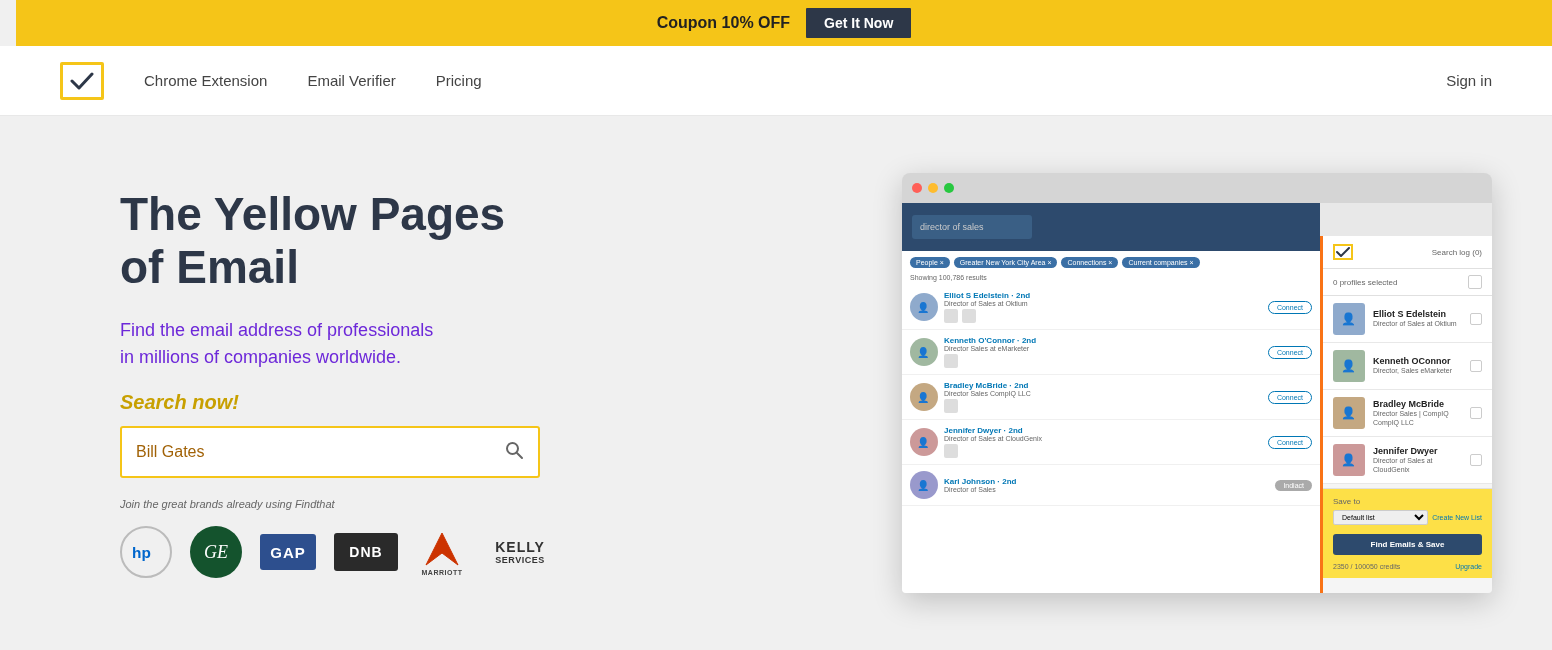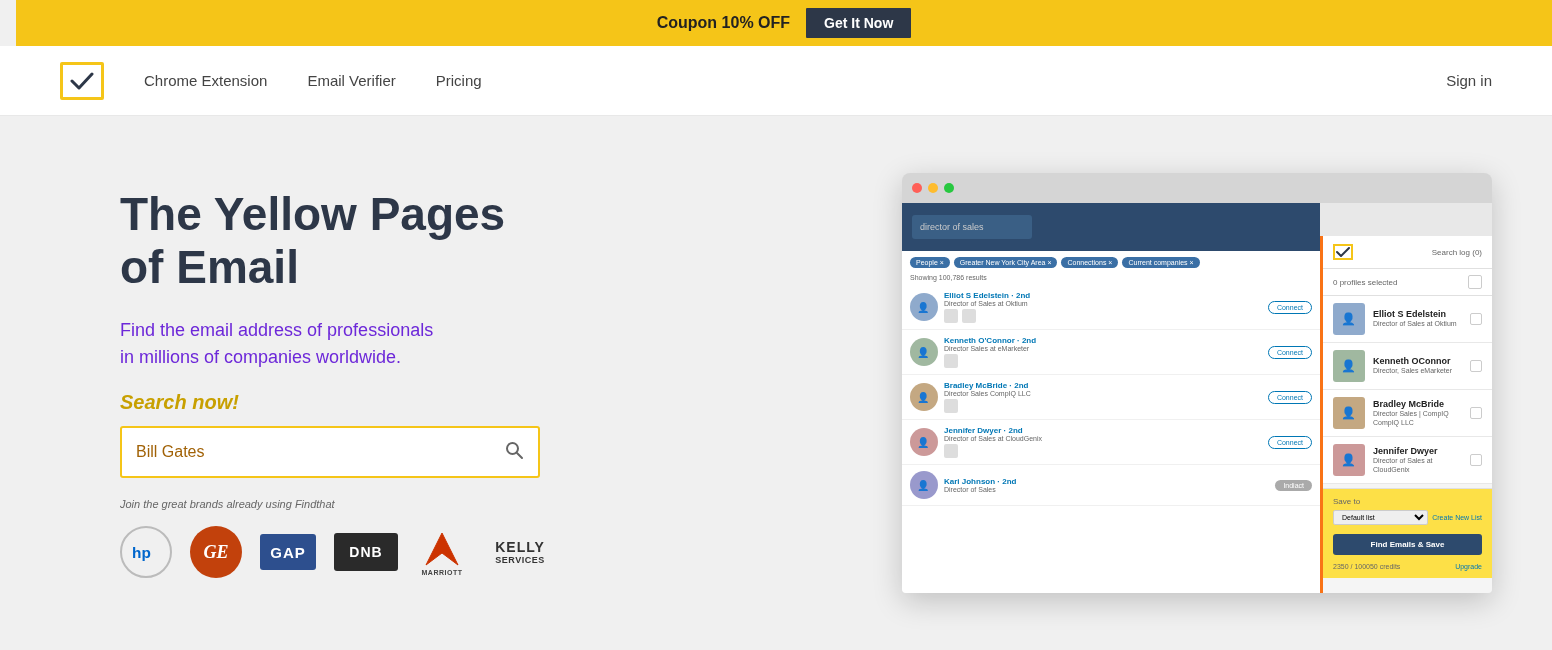--- a/index.html
+++ b/index.html
@@ -483,21 +483,21 @@
     </div>
     <div class="brands-label">Join the great brands already using Findthat</div>
     <div class="brand-logos">
 
       <div class="brand-logo brand-hp" style="width:52px;height:52px;border-radius:50%;border:2px solid #bbb;display:flex;align-items:center;justify-content:center;">
         <svg width="28" height="28" viewBox="0 0 40 28">
           <text x="0" y="22" font-size="22" font-weight="700" fill="#0066cc" font-family="Arial">hp</text>
         </svg>
       </div>
 
-      <div class="brand-logo brand-ge" style="width:52px;height:52px;border-radius:50%;background:#c2410c;display:flex;align-items:center;justify-content:center;color:#fff;font-size:18px;font-weight:700;font-style:italic;font-family:serif;">GE</div>
+      <div class="brand-logo brand-ge" style="width:52px;height:52px;border-radius:50%;background:#14532d;display:flex;align-items:center;justify-content:center;color:#fff;font-size:18px;font-weight:400;font-style:italic;font-family:serif;">GE</div>
 
       <div class="brand-logo" style="width:56px;height:36px;background:#2d4f8e;border-radius:3px;display:flex;align-items:center;justify-content:center;color:#fff;font-size:15px;font-weight:800;letter-spacing:1px;">GAP</div>
 
       <div class="brand-logo" style="width:64px;height:38px;background:#2a2a2a;border-radius:3px;display:flex;align-items:center;justify-content:center;color:#fff;font-size:14px;font-weight:900;letter-spacing:1px;">DNB</div>
 
       <div style="display:flex;flex-direction:column;align-items:center;justify-content:center;width:52px;">
         <svg width="40" height="40" viewBox="0 0 40 40">
           <path d="M20 4 L36 36 L20 24 L4 36 Z" fill="#cc3300" stroke="#cc3300"></path>
         </svg>
         <span style="font-size:7px;color:#444;font-weight:600;letter-spacing:0.5px;">MARRIOTT</span>

